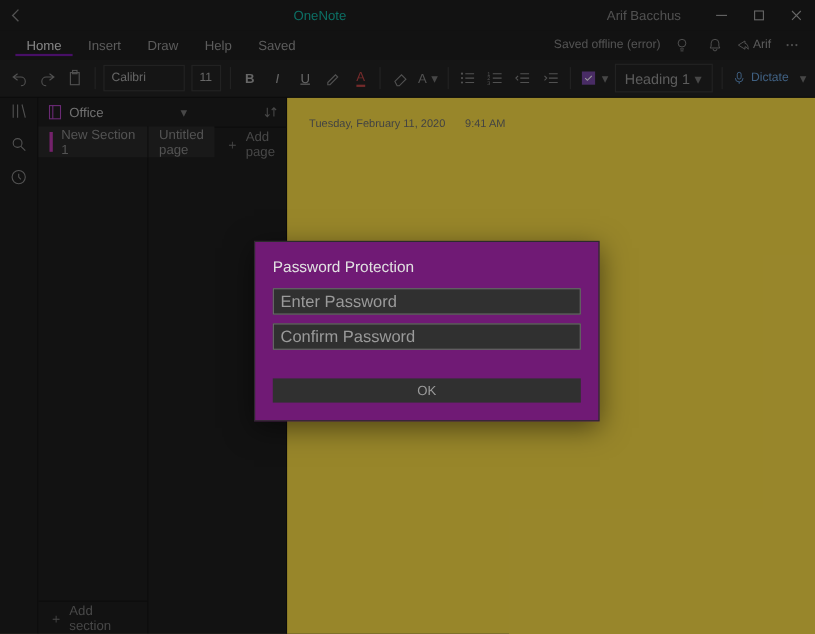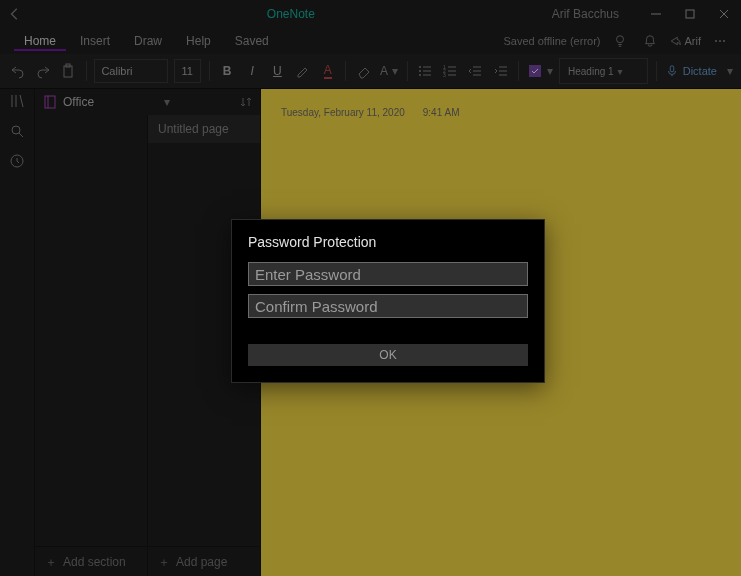--- a/index.html
+++ b/index.html
@@ -14,42 +14,42 @@
   .menu-item.active{color:#ddd;border-bottom:2px solid #7719aa;padding-bottom:1px}
   .menubar .right{margin-left:auto;display:flex;align-items:center;gap:8px;padding-right:10px}
   .status-text{color:#8a8a8a;font-size:11px}
   .icon-slot{width:22px;height:22px;display:flex;align-items:center;justify-content:center;color:#888}
   .share-btn{display:flex;align-items:center;gap:4px;color:#999;font-size:11px}
   .toolbar{height:34px;display:flex;align-items:center;background:#242424;padding:0 8px;gap:6px;border-bottom:1px solid #111}
   .tbtn{width:26px;height:26px;display:flex;align-items:center;justify-content:center;color:#888}
   .sep{width:1px;height:20px;background:#3a3a3a;margin:0 2px}
   .font-name{width:80px;height:22px;border:1px solid #3a3a3a;display:flex;align-items:center;padding:0 6px;color:#aaa;font-size:11px}
   .font-size{width:34px;height:22px;border:1px solid #3a3a3a;display:flex;align-items:center;justify-content:center;color:#aaa;font-size:11px}
-  .heading-box{width:96px;height:24px;border:1px solid #3a3a3a;display:flex;align-items:center;padding:0 8px;color:#9a9a9a;font-size:10px}
+  .heading-box{width:96px;height:24px;border:1px solid #3a3a3a;display:flex;align-items:center;padding:0 8px;color:#9a9a9a;font-size:13px}
   .dictate{display:flex;align-items:center;gap:4px;color:#6aa0d8;font-size:11px}
   .chev{margin-left:4px;color:#777}
   .content{position:relative;display:flex;height:calc(576px - 28px - 26px - 34px);background:#1d1d1d}
   .rail{width:34px;background:#1e1e1e;display:flex;flex-direction:column;align-items:center;padding-top:4px;gap:14px;border-right:1px solid #141414}
   .rail .ricon{color:#808080}
   .navcol{width:225px;display:flex;flex-direction:column;background:#1e1e1e;border-right:1px solid #141414}
   .nbhead{height:26px;display:flex;align-items:center;padding:0 8px;gap:6px;color:#bbb;font-size:12px}
   .nbhead .drop{margin-left:auto;color:#777}
   .dual{display:flex;flex:1}
   .sections{width:112px;border-right:1px solid #141414;display:flex;flex-direction:column}
-  .pages{flex:1;display:flex;flex-direction:column}
+  .pages{flex:1;display:flex;flex-direction:row}
   .cell{height:28px;display:flex;align-items:center;padding:0 10px;color:#8a8a8a;font-size:12px}
   .cell.selected{background:#2a2a2a}
   .section-mark{width:3px;height:18px;background:#c239b3;margin-right:8px}
   .addrow{height:30px;display:flex;align-items:center;gap:6px;padding:0 10px;color:#777;font-size:12px;border-top:1px solid #141414}
   .page-area{flex:1;background:#fde047;position:relative;padding:18px 20px}
   .date-time{display:flex;gap:18px;color:#6f6f6f;font-size:10px}
   
   .scrim{position:absolute;inset:0;background:rgba(0,0,0,0.40);}
   
-  .dialog{position:absolute;left:231px;top:219px;width:280px;background:#000000;border:1px solid #2b2b2b;padding:14px 16px 16px 16px;box-shadow:0 6px 24px rgba(0,0,0,0.5)}
+  .dialog{position:absolute;left:231px;top:219px;width:280px;background:#701a75;border:1px solid #2b2b2b;padding:14px 16px 16px 16px;box-shadow:0 6px 24px rgba(0,0,0,0.5)}
   .dlg-title{color:#e2e2e2;font-size:14px;margin-bottom:12px}
   .dlg-input{width:100%;height:24px;box-sizing:border-box;background:#303030;border:1px solid #6b6b6b;color:#bdbdbd;font-size:15px;padding:0 6px;margin-bottom:8px;outline:none}
   .dlg-input::placeholder{color:#9a9a9a}
   .dlg-btnrow{display:flex;gap:20px;margin-top:18px}
   .dlg-btn{flex:1;height:22px;display:flex;align-items:center;justify-content:center;font-size:12px;cursor:pointer}
   .dlg-btn.ok{background:#303030;color:#9a9a9a}
   .dlg-btn.cancel{background:#555555;color:#e8e8e8}
   svg{display:block}
   
   .purple{color:#b146c2}
@@ -252,20 +252,24 @@
       <span>Office</span>
       <span class="drop">▾</span>
       <span style="margin-left:auto">
           <svg width="12" height="12">
             <path d="M3 2v8M1 8l2 2 2-2M9 10V2M7 4l2-2 2 2" stroke="#777" fill="none"></path>
           </svg>
         </span>
     </div>
     <div class="dual">
       <div class="sections">
+        <div class="cell selected">
+          <div class="section-mark"></div>
+          <span>New Section 1</span>
+        </div>
         <div style="flex:1"></div>
         <div class="addrow">
           <span>＋</span>
           <span>Add section</span>
         </div>
       </div>
       <div class="pages">
         <div class="cell selected">
           <span>Untitled page</span>
         </div>

